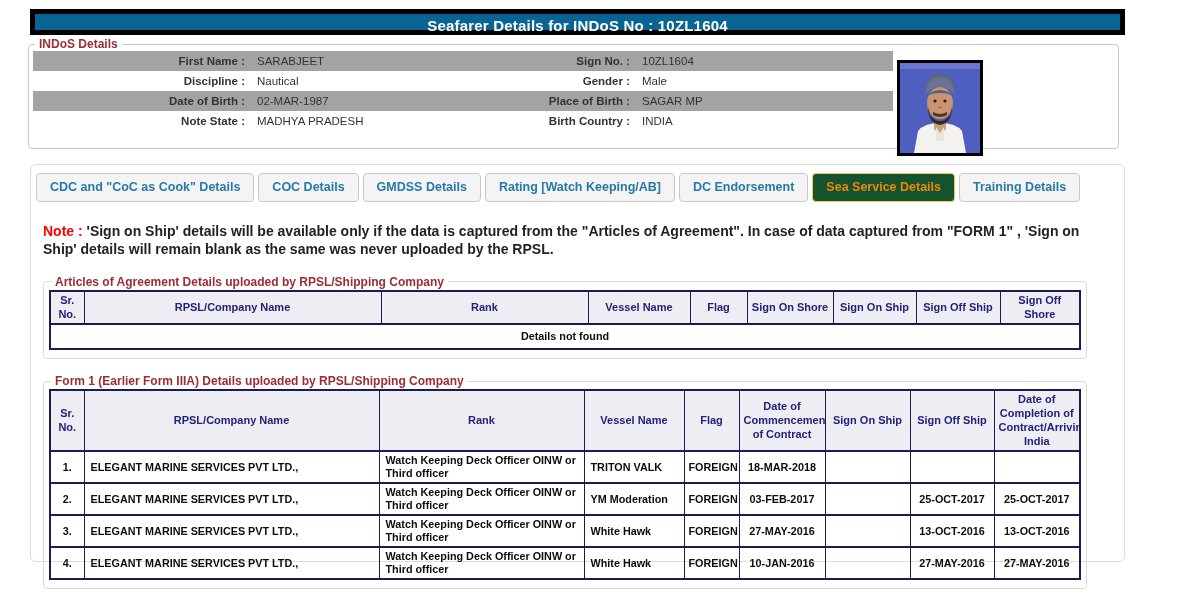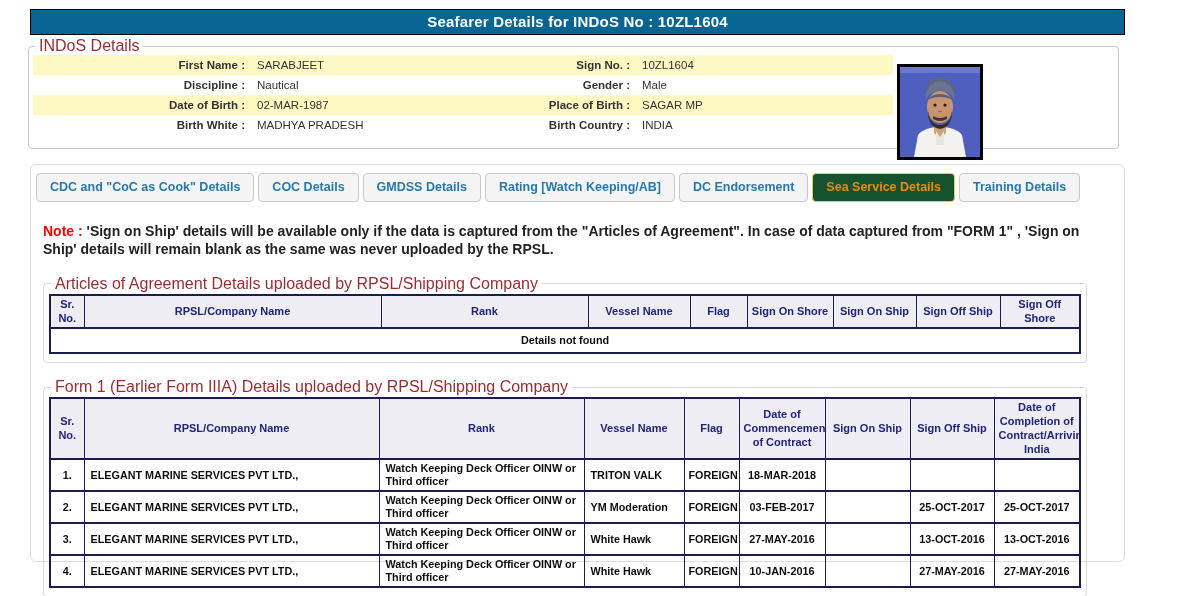--- a/index.html
+++ b/index.html
@@ -1,30 +1,30 @@
 <!DOCTYPE html>
 <html><head>
 <meta charset="utf-8">
 <style>
   * { box-sizing: border-box; }
   html, body { margin:0; padding:0; background:#ffffff; width:1193px; height:596px; overflow:hidden;
     font-family:"Liberation Sans", sans-serif; }
   .page { width:1095px; margin:9px 0 0 30px; }
 
   
-  .title-bar { height:26px; background:#086593; border:1px solid #000000; color:#ffffff;
+  .title-bar { height:26px; background:#086593; border:5px solid #000000; color:#ffffff;
     font-size:15px; font-weight:bold; text-align:center; line-height:24px; letter-spacing:.2px; }
 
   
   fieldset { border:1px solid #c9c9c9; border-radius:4px; }
-  fieldset legend { color:#992d33; font-weight:normal; font-size:16px; padding:0 4px; margin-left:2px; }
+  fieldset legend { color:#992d33; font-weight:bold; font-size:12px; padding:0 4px; margin-left:2px; }
   .indos-fs { margin:2px 6px 0 -2px; padding:0 8px 6px 4px; position:relative; height:112px; }
   .details-table { width:860px; border-collapse:collapse; }
   .details-table tr { height:20px; }
-  .details-table tr.stripe { background:#fef9c3; }
+  .details-table tr.stripe { background:#a3a3a3; }
   .details-table td { font-size:11.5px; color:#333333; padding:2px 6px; vertical-align:middle; }
   .details-table td.lbl { font-weight:bold; text-align:right; width:218px; white-space:nowrap; }
   .details-table td.val1 { width:205px; }
   .details-table td.lbl2 { width:180px; }
   .photo-frame { position:absolute; left:868px; top:9px; width:86px; height:96px;
     border:3px solid #000000; background:#4f5fc0; overflow:hidden; }
   .photo-frame svg { display:block; }
 
   
   .tab-widget { margin-top:15px; border:1px solid #dddddd; border-radius:6px;
@@ -74,21 +74,21 @@
         <td class="lbl lbl2">Gender :</td>
         <td>Male</td>
       </tr>
       <tr class="stripe">
         <td class="lbl">Date of Birth :</td>
         <td class="val1">02-MAR-1987</td>
         <td class="lbl lbl2">Place of Birth :</td>
         <td>SAGAR MP</td>
       </tr>
       <tr>
-        <td class="lbl">Birth White :</td>
+        <td class="lbl">Note State :</td>
         <td class="val1">MADHYA PRADESH</td>
         <td class="lbl lbl2">Birth Country :</td>
         <td>INDIA</td>
       </tr>
     </tbody>
       </table>
     <div class="photo-frame">
       <svg width="80" height="90" viewBox="0 0 80 90">
         <rect x="0" y="0" width="80" height="90" fill="#4f5fc0"></rect>
         <rect x="0" y="0" width="80" height="6" fill="#6a77cc"></rect>

